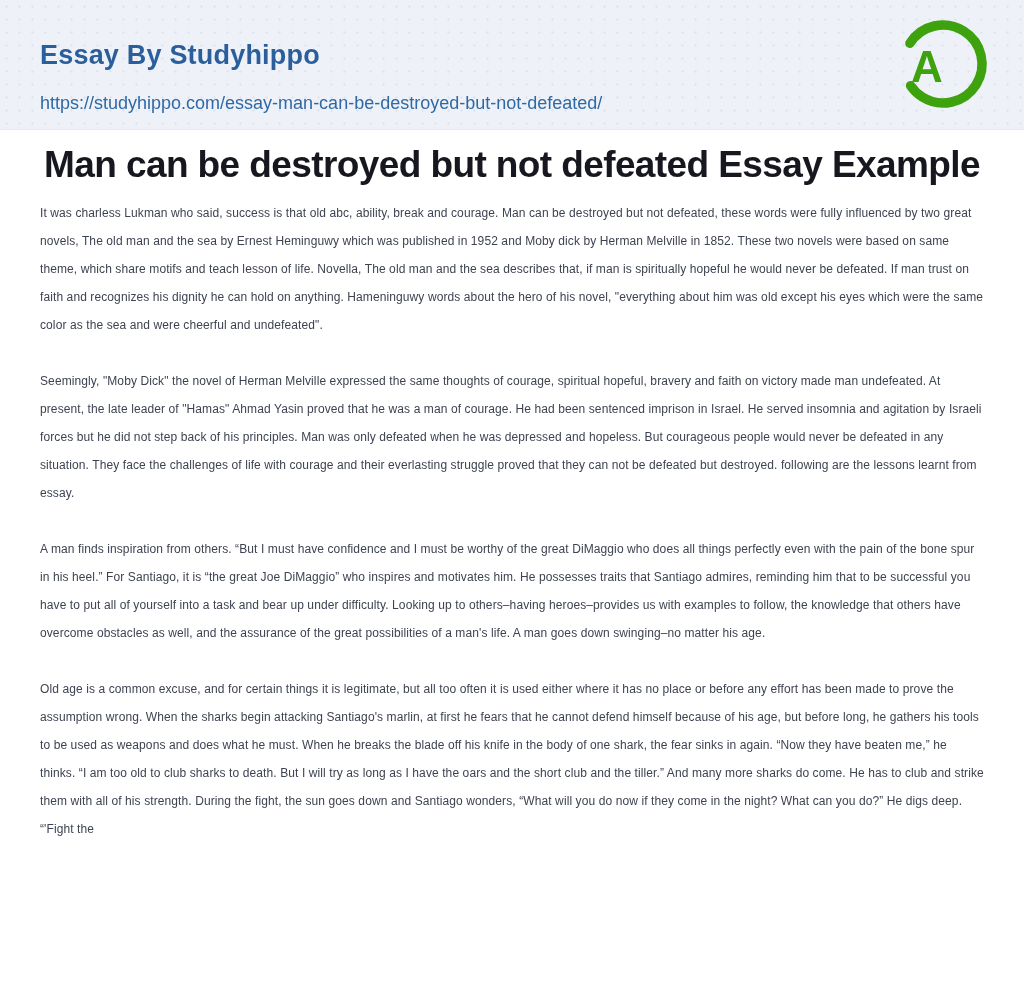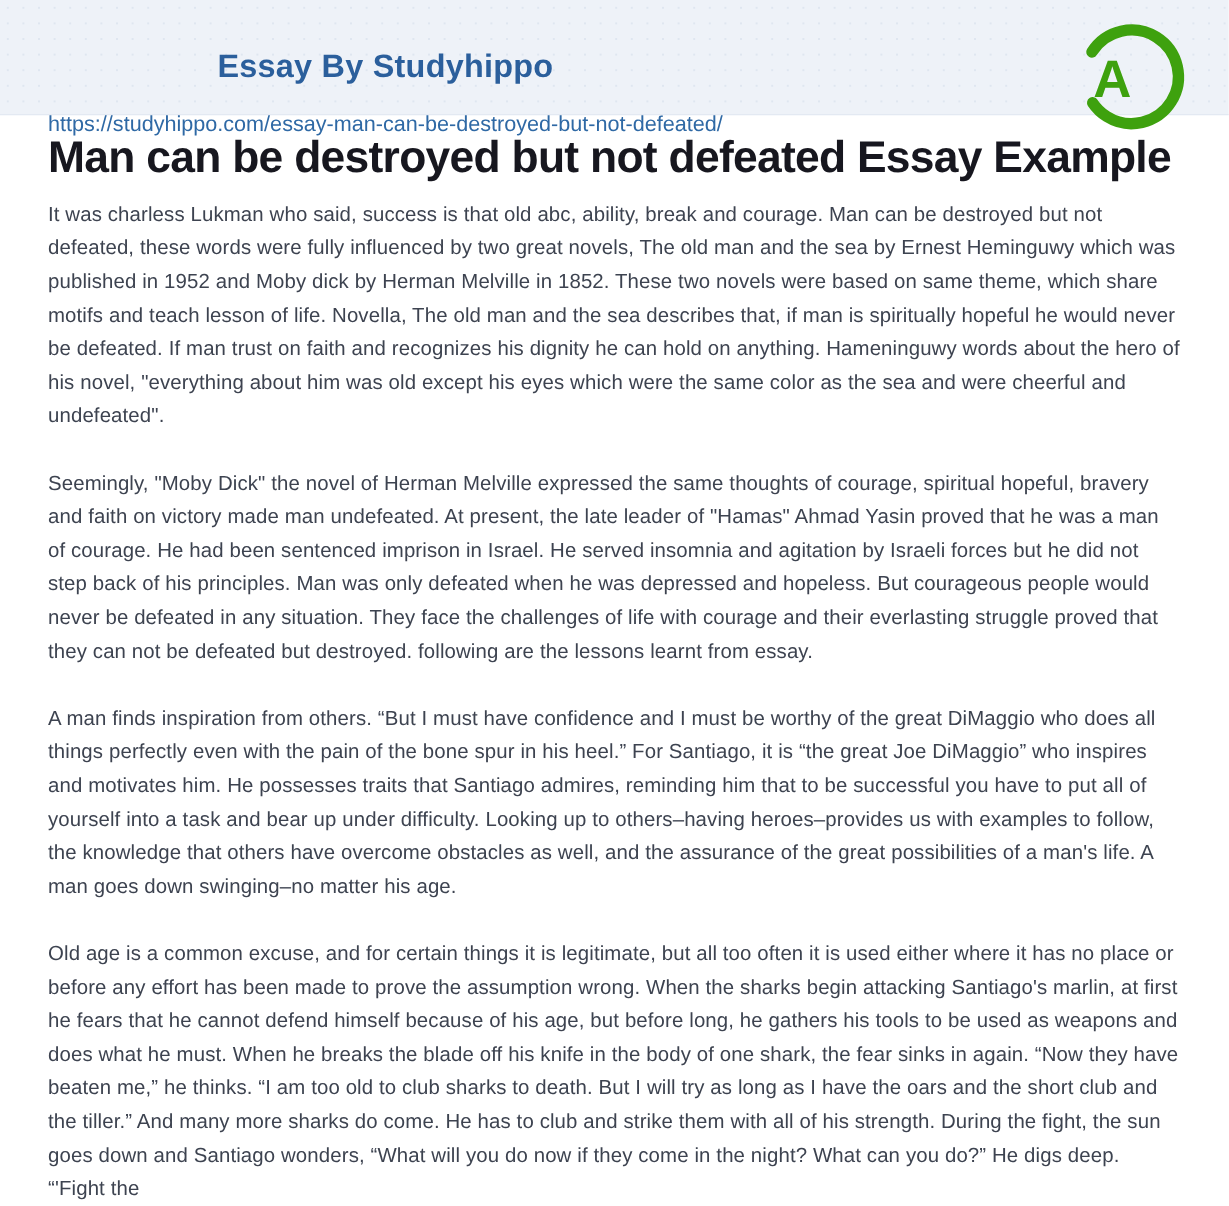--- a/index.html
+++ b/index.html
@@ -11,27 +11,26 @@
     width: 1024px;
     height: 1005px;
     font-family: "Liberation Sans", sans-serif;
     color: #3d4350;
     overflow: hidden;
     position: relative;
   }
   .header-band {
     position: relative;
     width: 100%;
-    height: 96px;
+    height: 130px;
     box-sizing: border-box;
     background-color: #eef2f8;
     background-image: radial-gradient(#dfe6f0 1px, transparent 1.2px);
     background-size: 13px 13px;
     border-bottom: 1px solid #e3e9f2;
-    text-align: center;
   }
   .header-text {
     position: absolute;
     left: 40px;
     top: 40px;
   }
   .site-title {
     font-size: 27px;
     font-weight: 700;
     color: #2b5f9c;
@@ -57,28 +56,29 @@
     padding: 0 40px;
   }
   .essay-title {
     margin: 16px 0 0 0;
     font-size: 37px;
     line-height: 1.0;
     font-weight: 800;
     letter-spacing: -0.6px;
     color: #17171f;
     max-width: 945px;
+    text-align: center;
   }
   .essay-body {
     margin-top: 16px;
     max-width: 948px;
   }
   .essay-body p {
     margin: 0 0 28px 0;
-    font-size: 17px;
+    font-size: 12px;
     line-height: 28px;
     font-weight: 400;
     color: #3d4350;
     letter-spacing: 0.1px;
   }
 </style>
 </head>
 <body>
 
 <div class="header-band">

